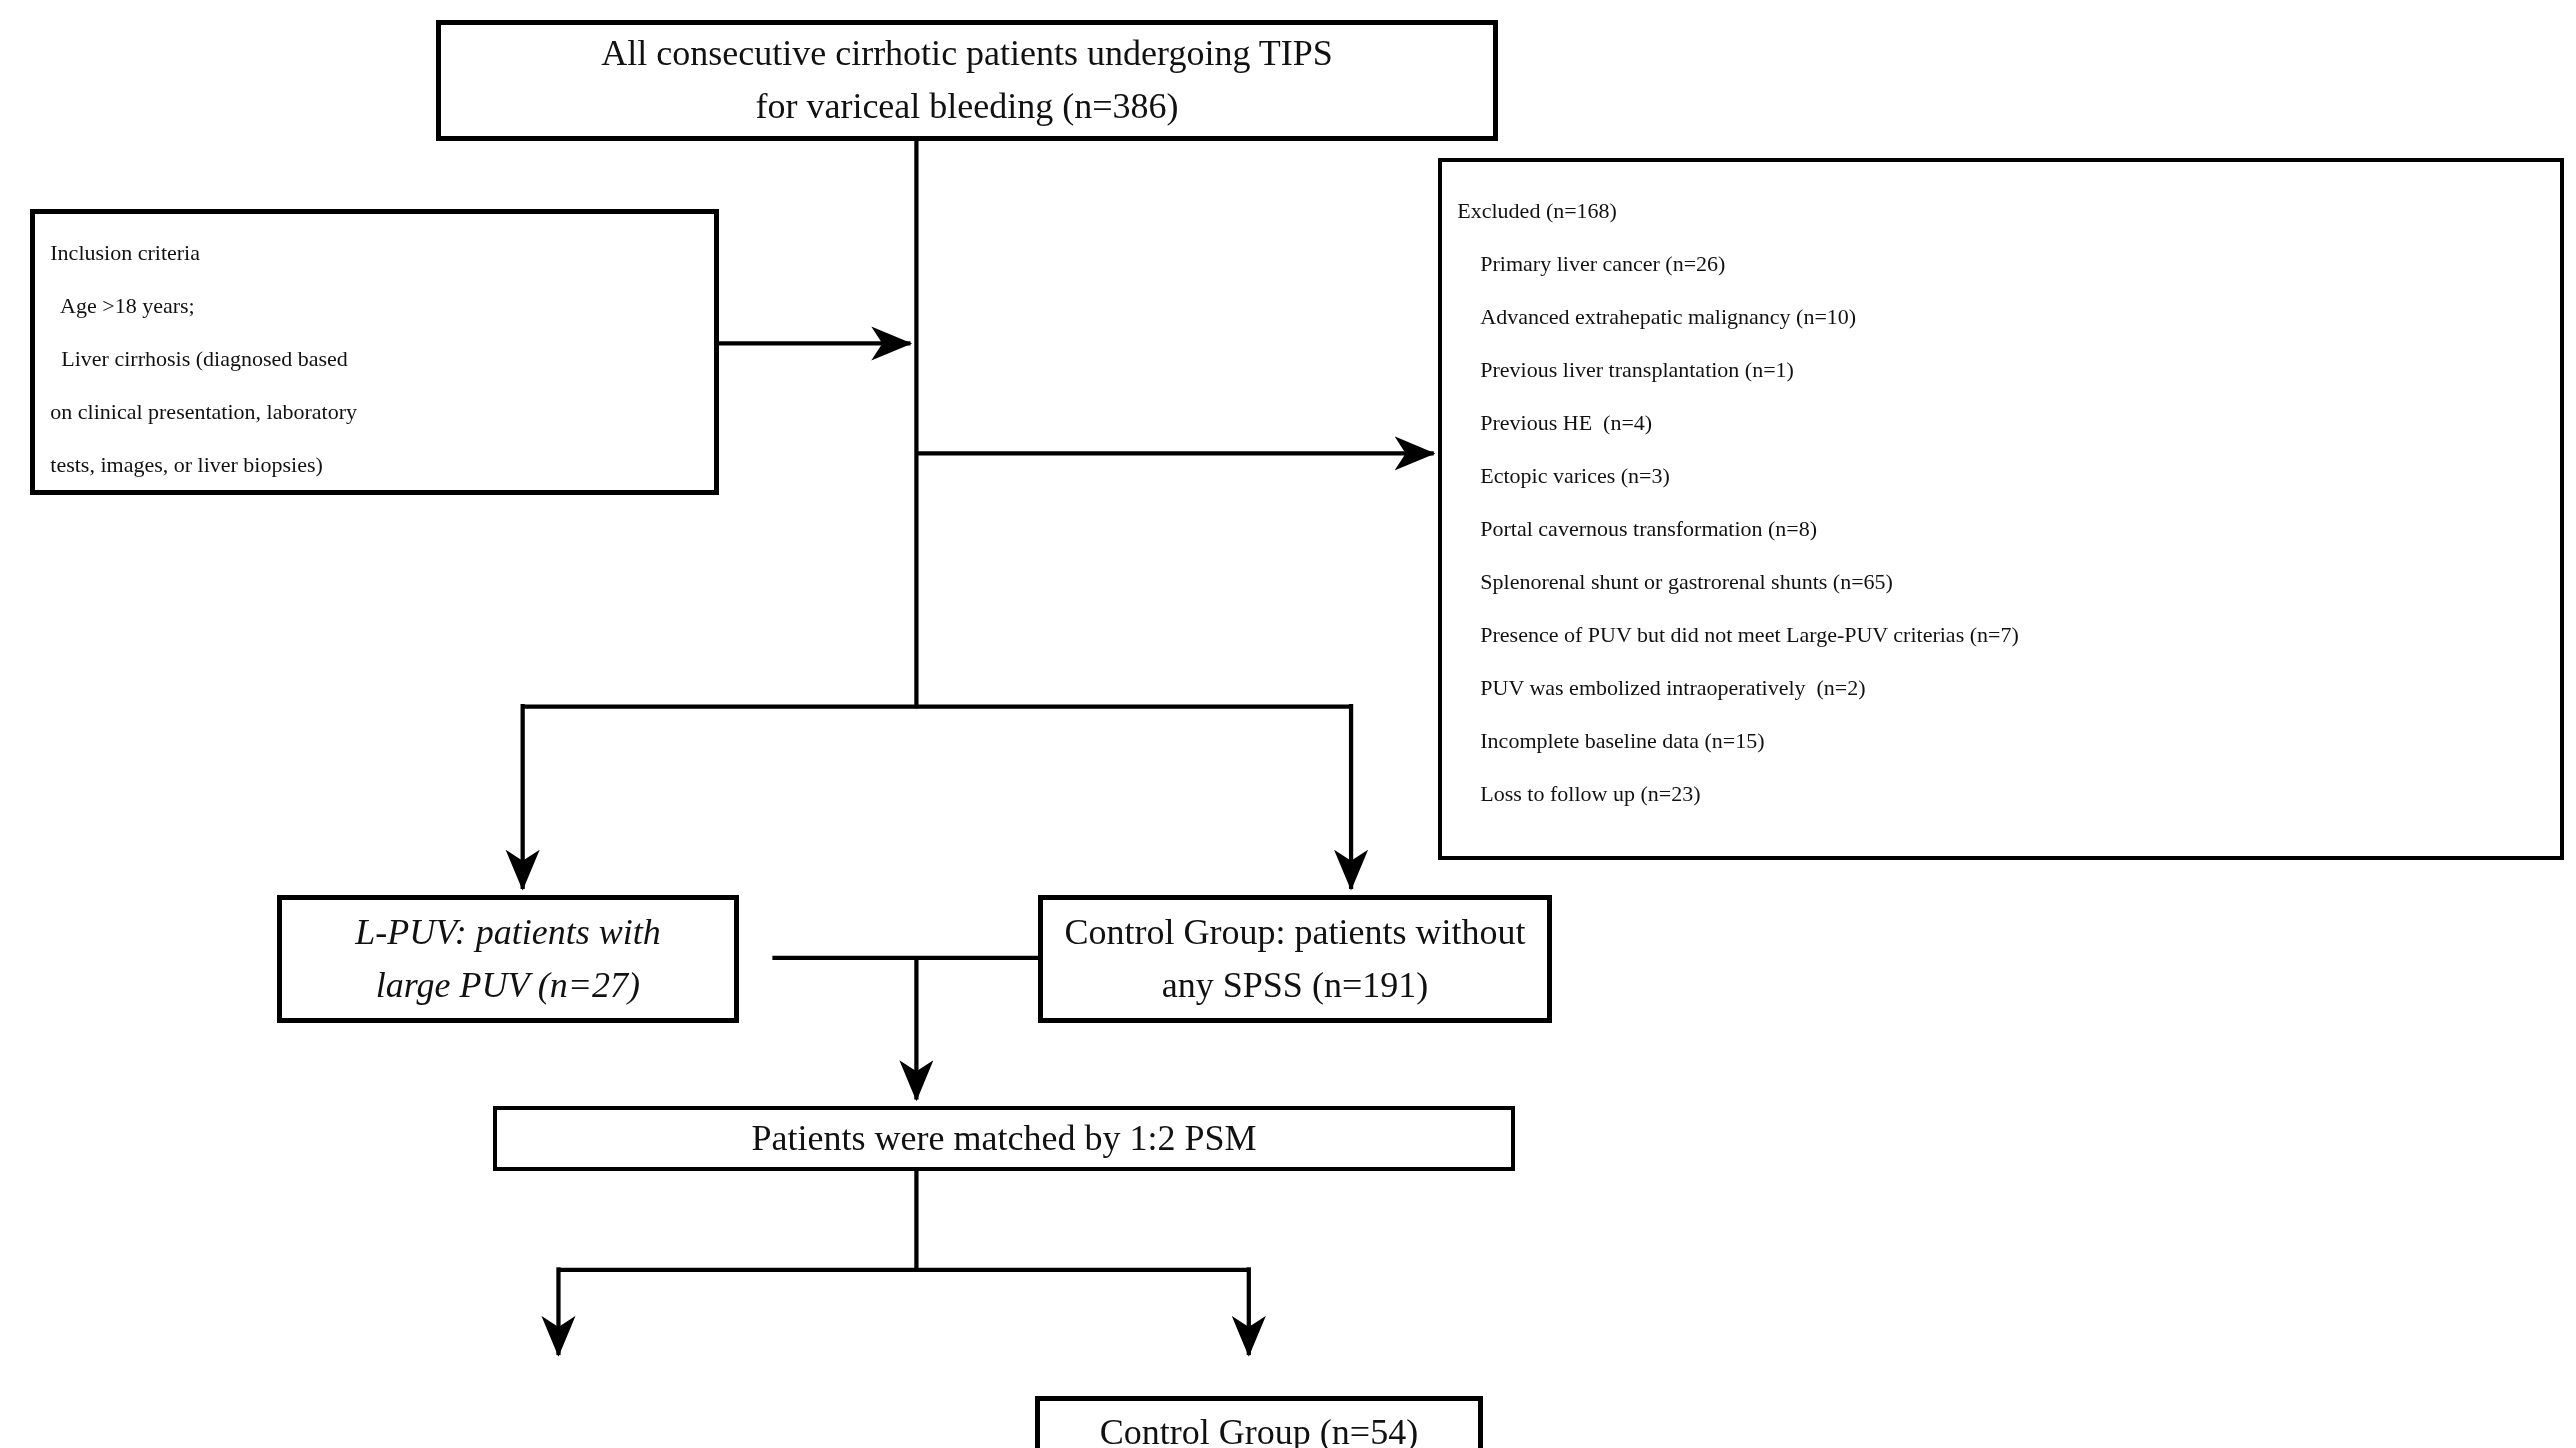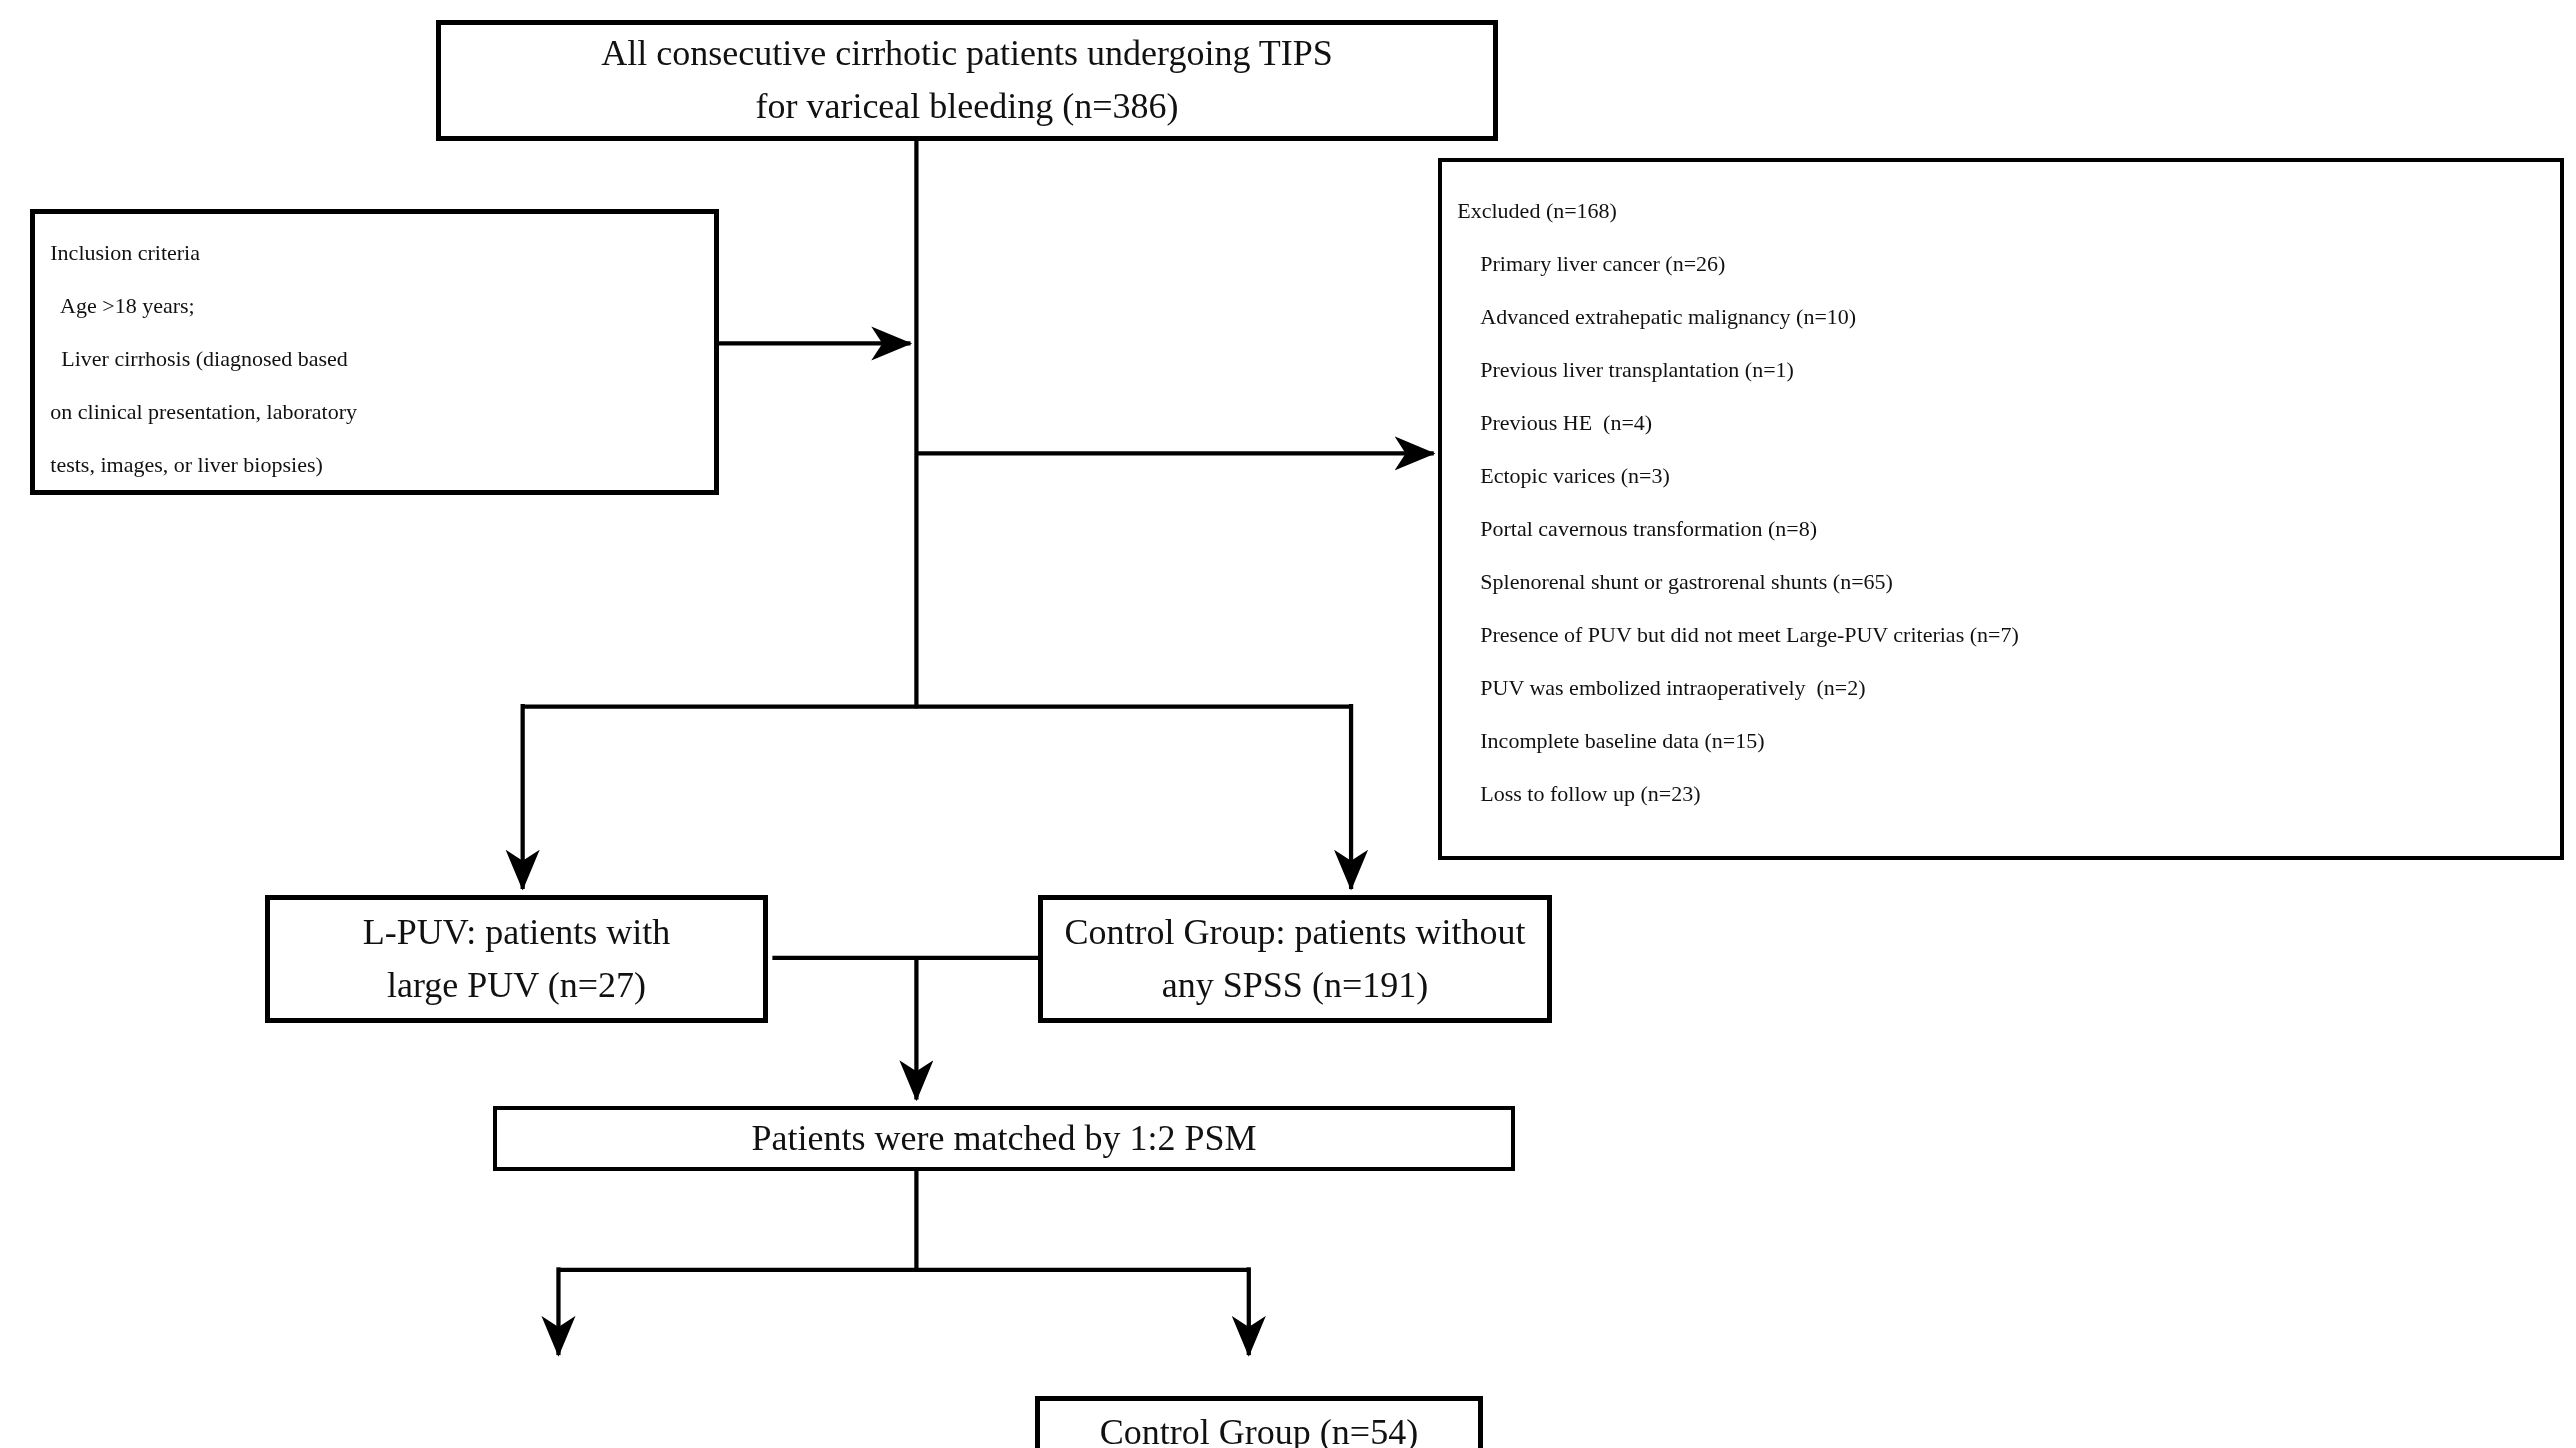--- a/index.html
+++ b/index.html
@@ -100,21 +100,21 @@
     <div class="tline excluded-item">Previous HE  (n=4)</div>
     <div class="tline excluded-item">Ectopic varices (n=3)</div>
     <div class="tline excluded-item">Portal cavernous transformation (n=8)</div>
     <div class="tline excluded-item">Splenorenal shunt or gastrorenal shunts (n=65)</div>
     <div class="tline excluded-item">Presence of PUV but did not meet Large-PUV criterias (n=7)</div>
     <div class="tline excluded-item">PUV was embolized intraoperatively  (n=2)</div>
     <div class="tline excluded-item">Incomplete baseline data (n=15)</div>
     <div class="tline excluded-item">Loss to follow up (n=23)</div>
   </div>
 
-  <div class="box thick center" style="left:265px; top:895px; width:503px; height:128px; font-size:36px;">
+  <div class="box thick center" style="left:277px; top:895px; width:462px; height:128px; font-size:36px;font-style:italic;">
     <div class="tline">L-PUV: patients with</div>
     <div class="tline">large PUV (n=27)</div>
   </div>
 
   <div class="box thick center" style="left:1038px; top:895px; width:514px; height:128px; font-size:36px;">
     <div class="tline">Control Group: patients without</div>
     <div class="tline">any SPSS (n=191)</div>
   </div>
 
   <div class="box center" style="left:493px; top:1106px; width:1022px; height:65px; font-size:36px;">

